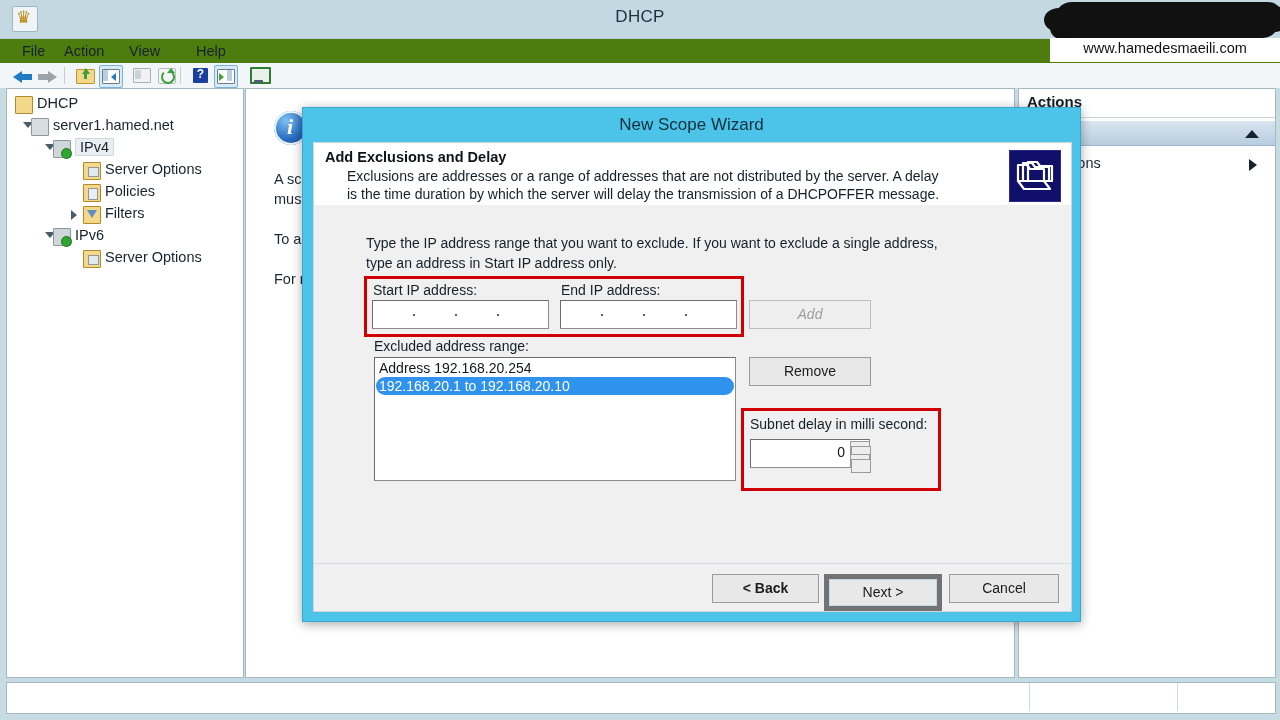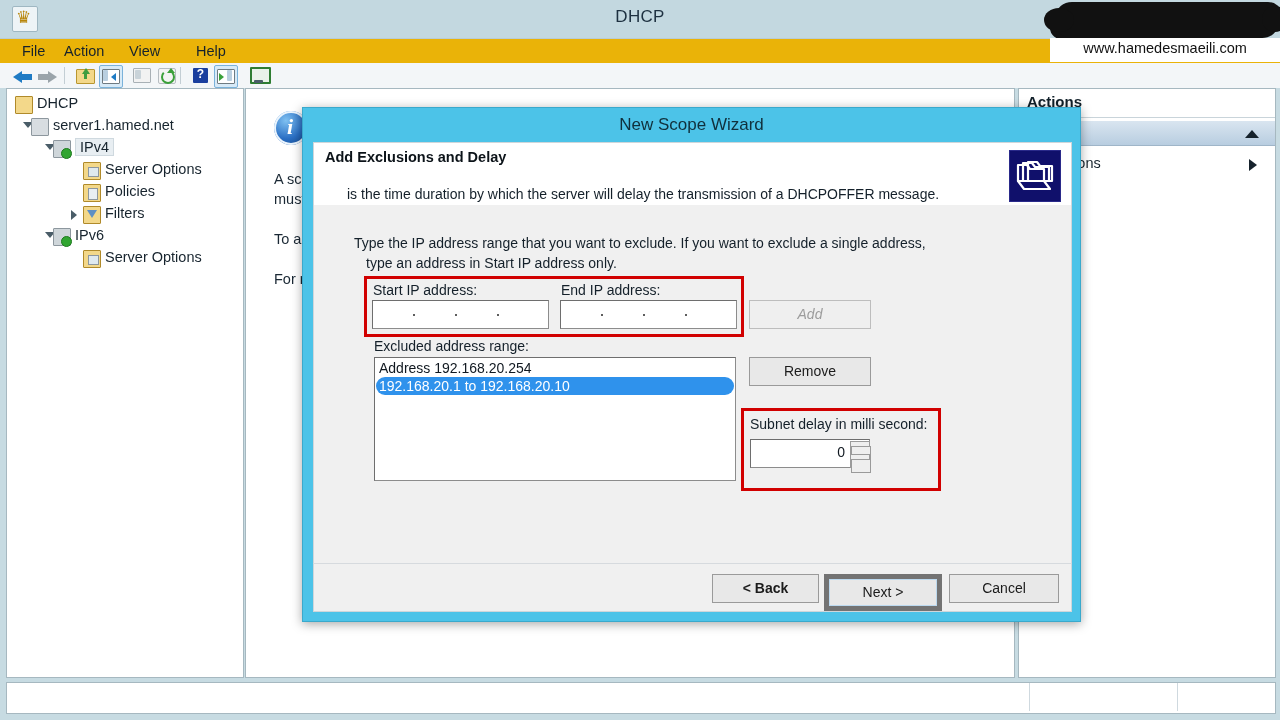--- a/index.html
+++ b/index.html
@@ -17,21 +17,21 @@
     position:absolute;left:0;top:7px;width:1280px;text-align:center;
     font-size:17px;color:#1d3040;letter-spacing:.3px;
   }
   .app-icon{
     position:absolute;left:12px;top:6px;width:24px;height:24px;
     background:#eef4f7;border:1px solid #9fb7c2;border-radius:2px;
   }
   .app-icon .glyph{position:absolute;left:3px;top:1px;font-size:17px;color:#b8860b;line-height:20px;}
 
   
-  .menubar{position:absolute;left:0;top:38px;width:1280px;height:25px;background:#eab308;border-top:1px solid #b9ccd4;}
+  .menubar{position:absolute;left:0;top:38px;width:1280px;height:25px;background:#4d7c0f;border-top:1px solid #b9ccd4;}
   .menubar .mi{position:absolute;top:4px;font-size:14.5px;color:#16222c;padding:0 8px;cursor:default;}
 
   
   .toolbar{position:absolute;left:0;top:63px;width:1280px;height:25px;background:#f3f6f8;}
   .tbtn{position:absolute;top:2px;width:22px;height:21px;}
   .tbtn.sel{background:#d7eaf7;border:1px solid #7ab2da;border-radius:2px;}
   .tsep{position:absolute;top:4px;width:1px;height:17px;background:#c3ced4;}
   .ico-sq{position:absolute;border-radius:1px;}
 
   
@@ -281,36 +281,37 @@
     <div class="sb-sep" style="left:1022px"></div>
     <div class="sb-sep" style="left:1170px"></div>
   </div>
 
   <div class="dlg">
 
     <div class="dlg-title">New Scope Wizard</div>
 
     <div class="dlg-hdr">
       <div class="h1">Add Exclusions and Delay</div>
+      <div class="p" style="top:25px">Exclusions are addresses or a range of addresses that are not distributed by the server. A delay</div>
       <div class="p" style="top:43px">is the time duration by which the server will delay the transmission of a DHCPOFFER message.</div>
       <div class="folder-ico">
         <svg width="48" height="48" viewBox="0 0 48 48" aria-hidden="true">
           <g fill="none" stroke="#ffffff" stroke-width="2.2" stroke-linejoin="round">
             <path d="M8 30 L8 14 L17 14 L20 18 L34 18 L34 30 Z"></path>
             <path d="M13 30 L13 12 L22 12 L25 16 L39 16 L39 30 Z"></path>
             <path d="M18 30 L18 11 L27 11 L30 15 L42 15 L42 30 Z"></path>
             <path d="M8 30 L34 30 L40 38 L14 38 Z"></path>
           </g>
         </svg>
       </div>
     </div>
 
     <div class="dlg-body">
 
-      <div class="bodytxt" style="left:40px;top:30px">Type the IP address range that you want to exclude. If you want to exclude a single address,</div>
+      <div class="bodytxt" style="left:52px;top:30px">Type the IP address range that you want to exclude. If you want to exclude a single address,</div>
       <div class="bodytxt" style="left:52px;top:50px">type an address in Start IP address only.</div>
 
       <div class="redbox" style="left:50px;top:71px;width:374px;height:55px;"></div>
 
       <div class="fieldlbl" style="left:59px;top:77px">Start IP address:</div>
       <div class="ipbox" style="left:58px;top:95px;width:175px;">
         <div class="dots">
           <span style="left:40px"></span>
             <span style="left:82px"></span>
             <span style="left:124px"></span>

